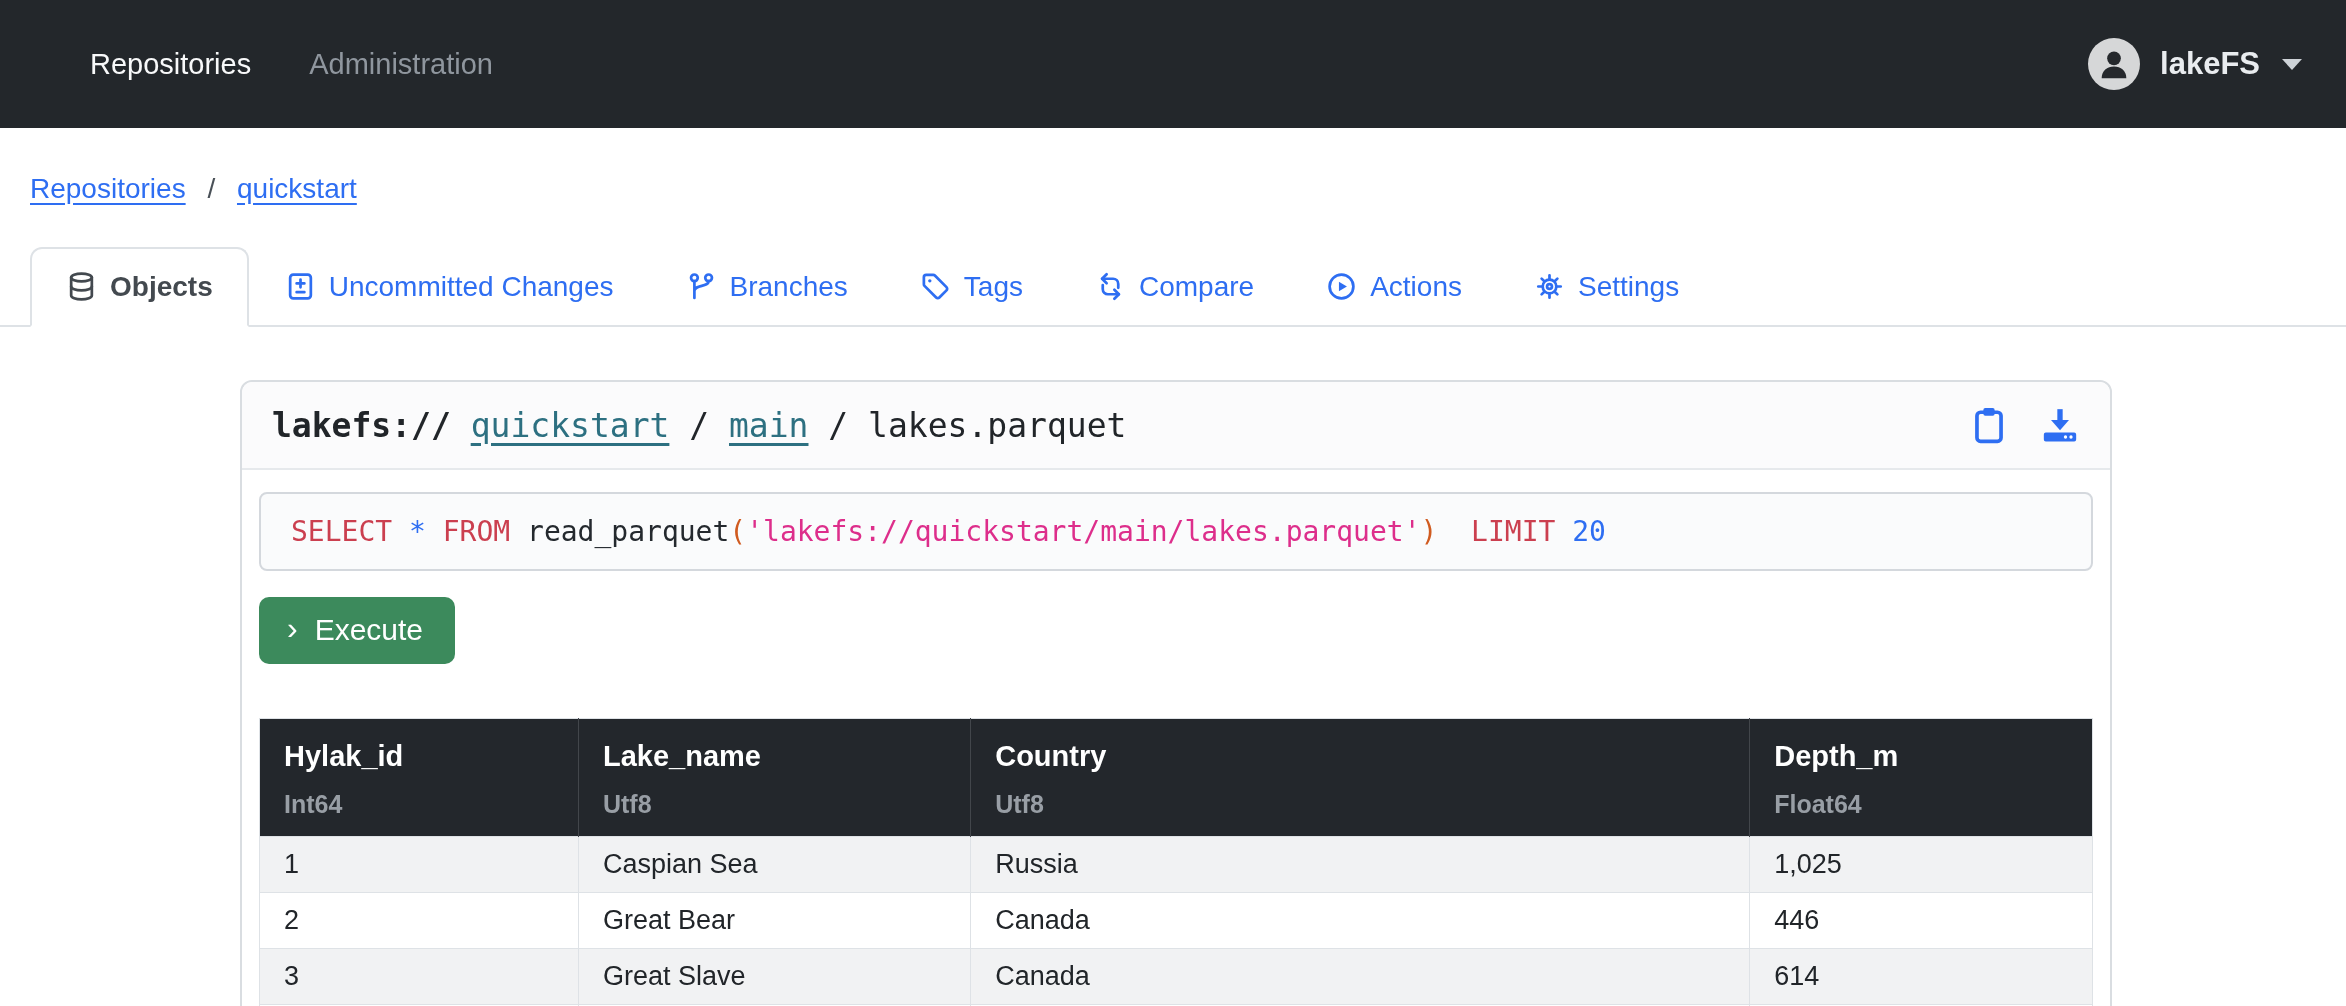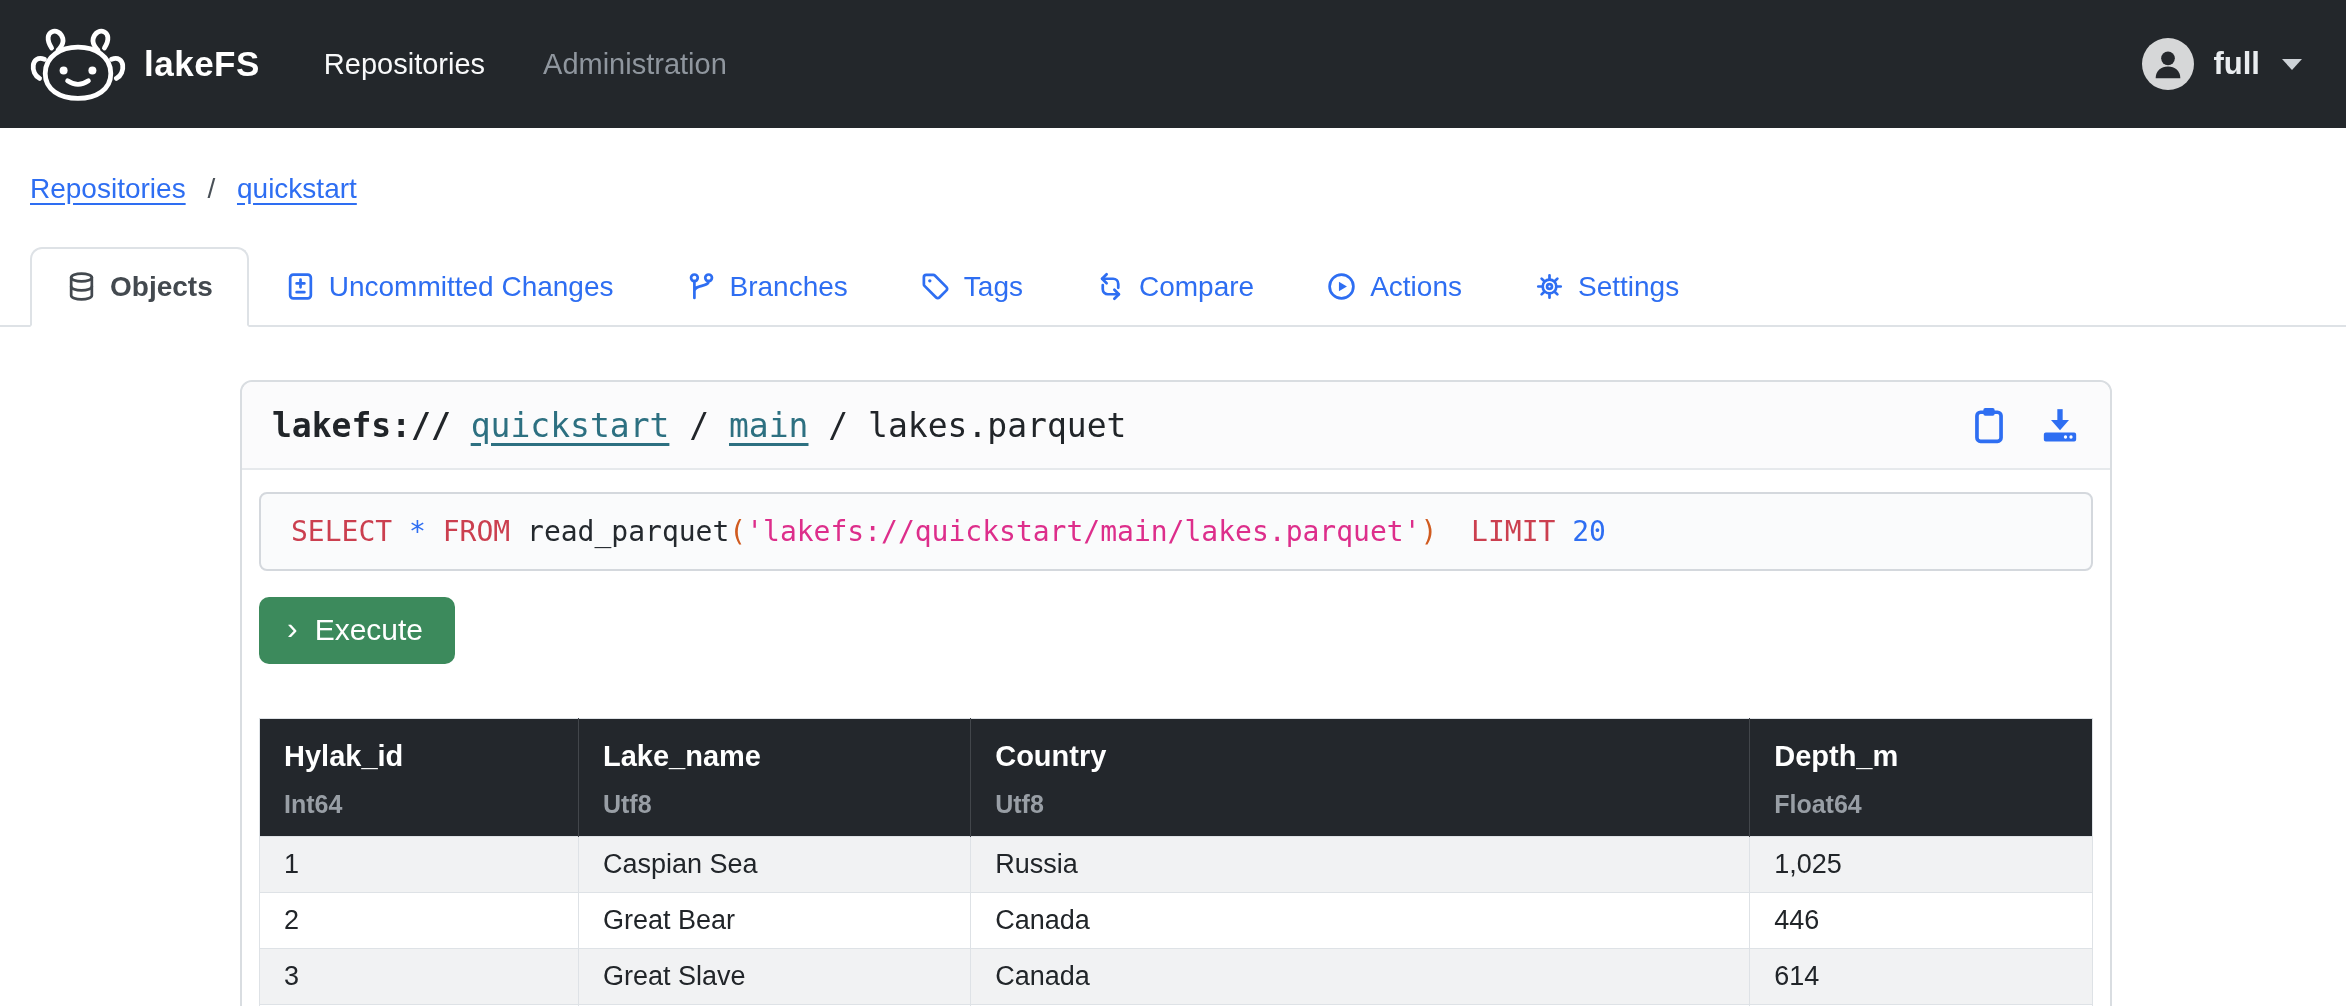--- a/index.html
+++ b/index.html
@@ -64,48 +64,33 @@
   thead th:last-child { border-right: none; margin-top: 42px; }
   .col-name { color: #ffffff; font-size: 29px; font-weight: 700; }
   .col-type { color: #989ea5; font-size: 25px; font-weight: 700; margin-top: 17px; }
   tbody td { font-size: 27px; color: #212529; padding: 12px 24px; border: 1px solid #dee2e6; }
   tbody tr:nth-child(odd) { background: #f1f2f3; }
 </style>
 </head>
 <body>
 
 <nav class="navbar">
-  <div class="brand">
-    <svg viewBox="0 0 130 104">
-      <g fill="none" stroke="#ffffff" stroke-width="6" stroke-linecap="round" stroke-linejoin="round">
-        <path d="M32 32 C18 10, 42 4, 46 20 C48 28, 42 32, 40 35"></path>
-        <path d="M98 32 C112 10, 88 4, 84 20 C82 28, 88 32, 90 35"></path>
-        <path d="M23 46 C6 40, 5 64, 17 70"></path>
-        <path d="M107 46 C124 40, 125 64, 113 70"></path>
-        <path d="M24 64 C24 42 44 31 65 31 C86 31 106 42 106 64 C106 84 88 95 65 95 C42 95 24 84 24 64 Z"></path>
-        <path d="M52 73 Q65 82 78 73"></path>
-      </g>
-      <circle cx="47" cy="60" r="5" fill="#ffffff"></circle>
-      <circle cx="83" cy="60" r="5" fill="#ffffff"></circle>
-    </svg>
-    <span class="brand-name">lakeFS</span>
-  </div>
   <div class="nav-links">
     <span class="nav-link active">Repositories</span>
     <span class="nav-link">Administration</span>
   </div>
   <div class="nav-spacer"></div>
   <div class="user-menu">
     <span class="avatar">
       <svg viewBox="0 0 24 24">
         <circle cx="12" cy="8.6" r="4.1" fill="#25282c"></circle>
         <path d="M4.6 20.5 c0-4.4 3.3-7 7.4-7 s7.4 2.6 7.4 7 z" fill="#25282c"></path>
       </svg>
     </span>
-    <span class="user-name">full</span>
+    <span class="user-name">lakeFS</span>
     <span class="caret-down"></span>
   </div>
 </nav>
 
 <div class="breadcrumb">
   <a>Repositories</a>
   <span class="crumb-sep">/</span>
   <a>quickstart</a>
 </div>
 

